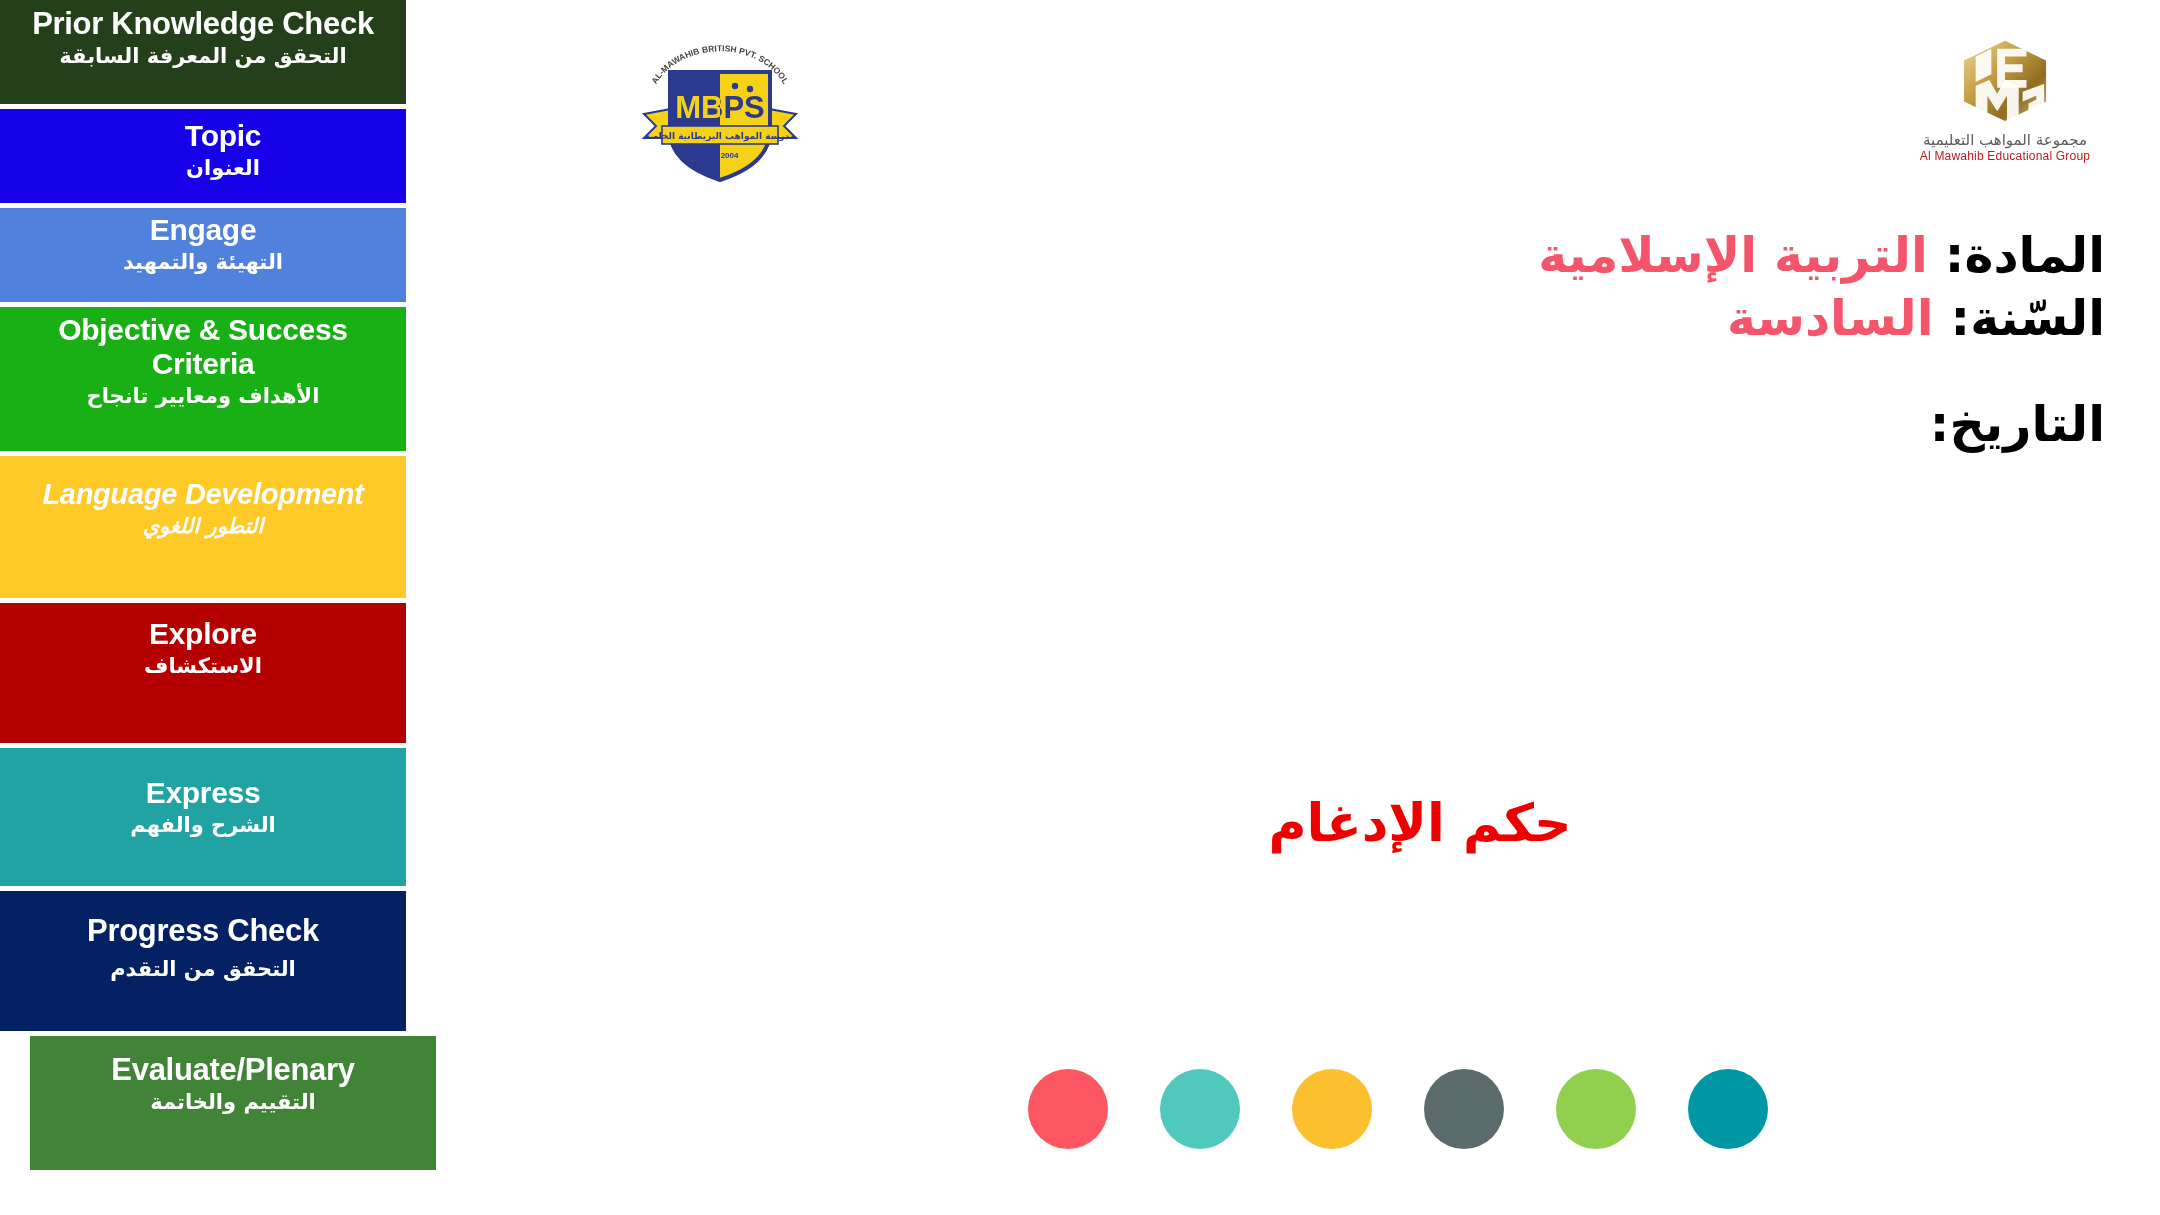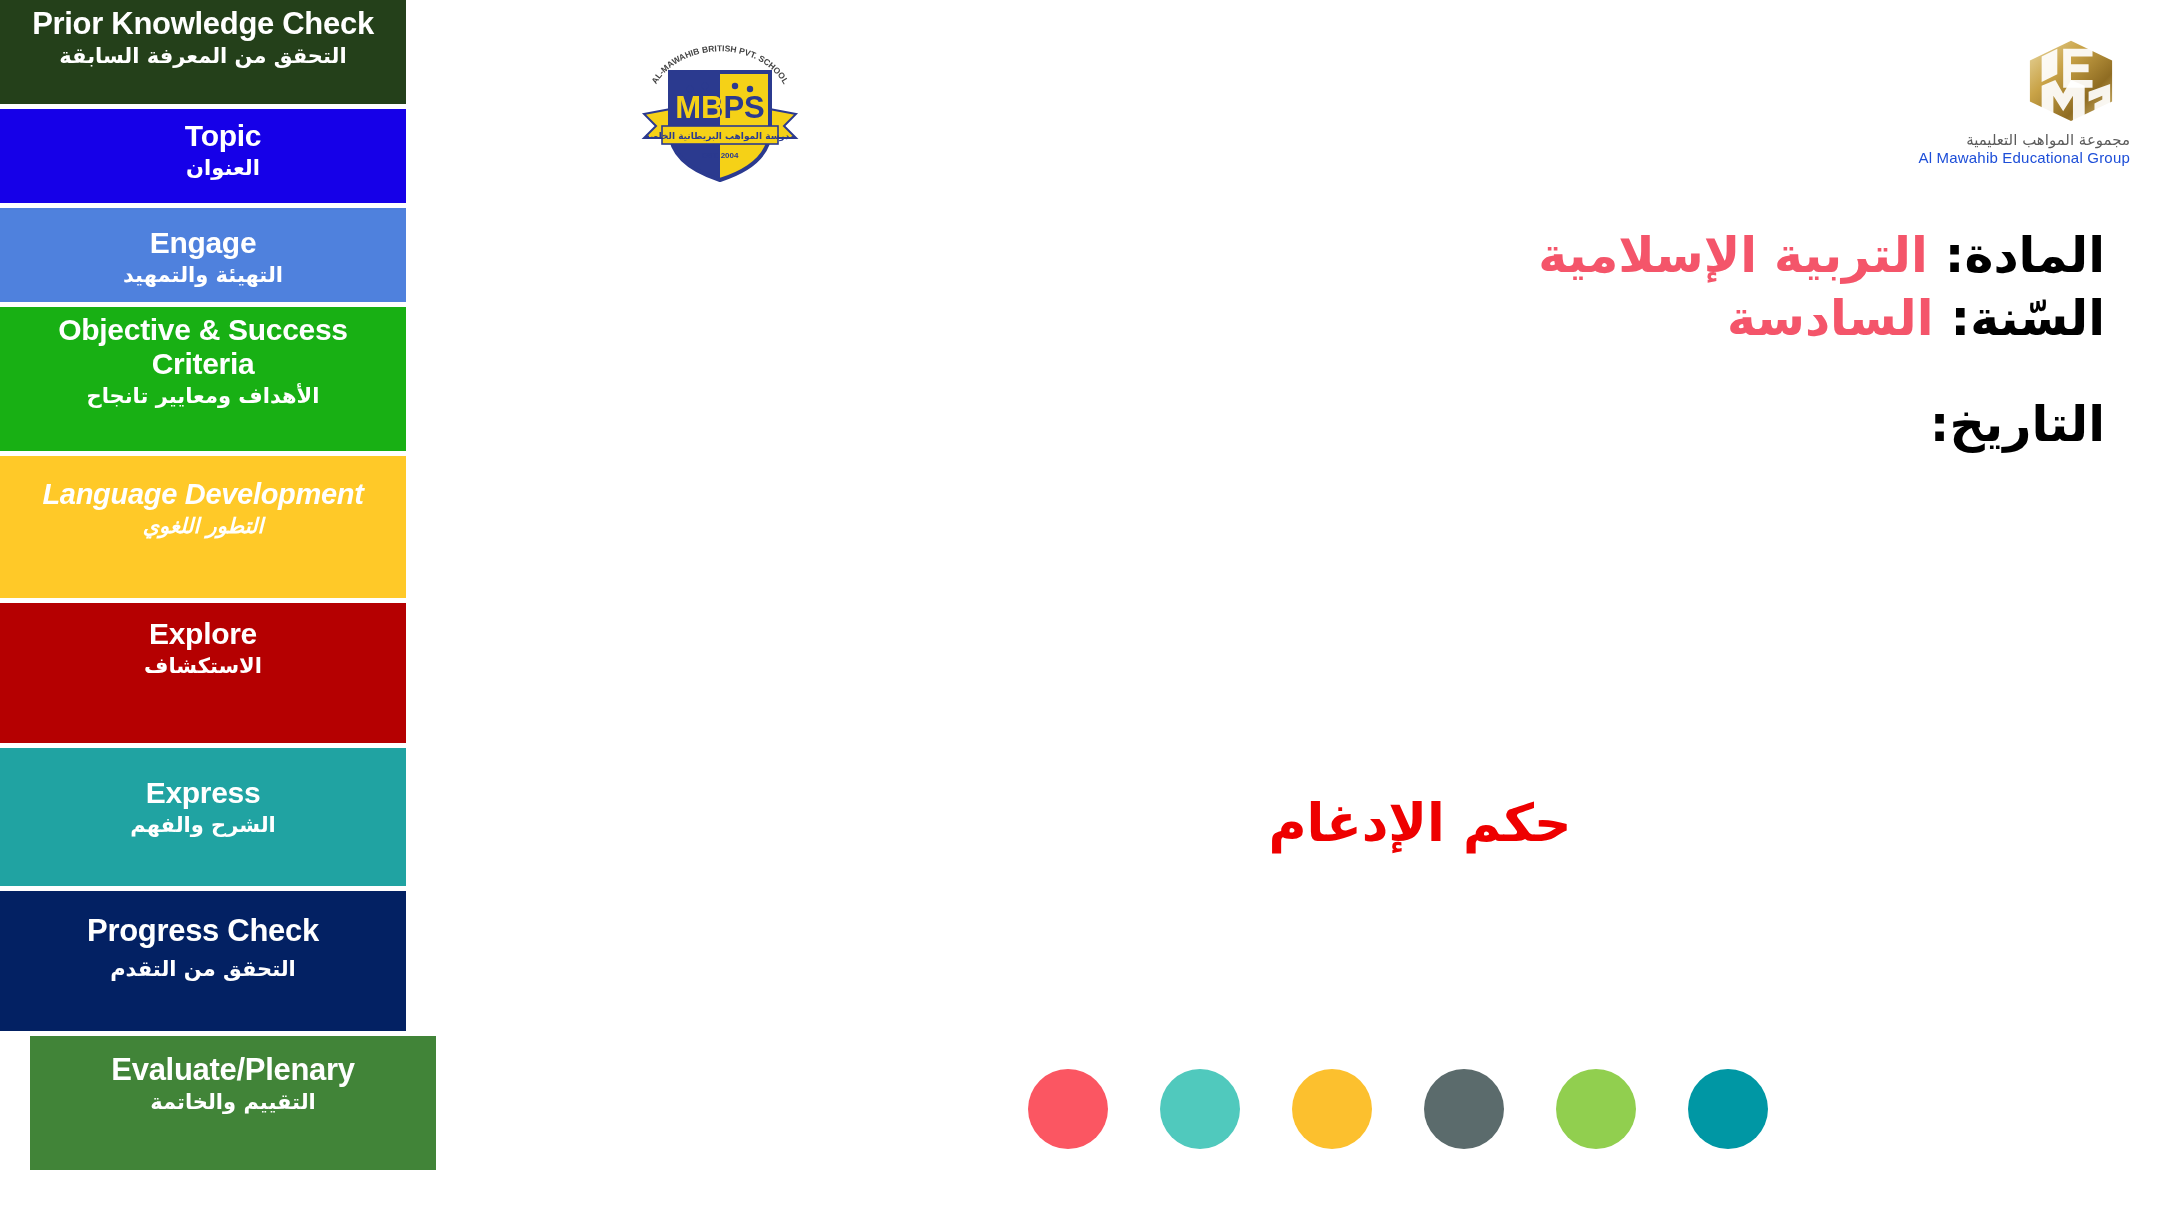--- a/index.html
+++ b/index.html
@@ -52,21 +52,21 @@
     font-weight: bold;
     line-height: 1.25;
     direction: rtl;
     margin-top: 2px;
     font-family: "DejaVu Sans", "Liberation Sans", sans-serif;
   }
 
   
   #stage-prior    { height: 104px; background: #24401a; }
   #stage-topic    { height: 94px;  background: #1600e8; padding-top: 10px; padding-left: 48px; }
-  #stage-engage   { height: 94px;  background: #4f81dd; padding-top: 18px; }
+  #stage-engage   { height: 94px;  background: #4f81dd; padding-top: 5px; }
   #stage-objective{ height: 144px; background: #18b014; }
   #stage-language { height: 142px; background: #ffc928; padding-top: 22px; font-style: italic; }
   #stage-explore  { height: 140px; background: #b50001; padding-top: 14px; }
   #stage-express  { height: 138px; background: #20a3a2; padding-top: 28px; }
   #stage-progress { height: 140px; background: #032163; padding-top: 22px; }
   #stage-evaluate { height: 134px; background: #418438; padding-top: 16px; }
 
   #stage-language .en { font-size: 29px; }
   #stage-progress .en { font-size: 31px; }
   #stage-progress .ar { margin-top: 8px; }
@@ -80,35 +80,35 @@
     top: 42px;
     width: 180px;
     height: 145px;
   }
   #group-logo {
     position: absolute;
     left: 1880px;
     top: 35px;
     width: 250px;
     height: 140px;
-    text-align: right;
+    text-align: center;
   }
   #group-logo .glyph { display:block; }
   #group-logo .ar-name {
     display: block;
     font-size: 15px;
     color: #5c5c5c;
     direction: rtl;
     font-family: "DejaVu Sans", sans-serif;
     margin-top: 2px;
   }
   #group-logo .en-name {
     display: block;
-    font-size: 15px;
-    color: #1d4ed8;
+    font-size: 12px;
+    color: #b91c1c;
     letter-spacing: 0.2px;
   }
 
   
   #meta {
     position: absolute;
     right: 55px;
     top: 225px;
     width: 780px;
     direction: rtl;

